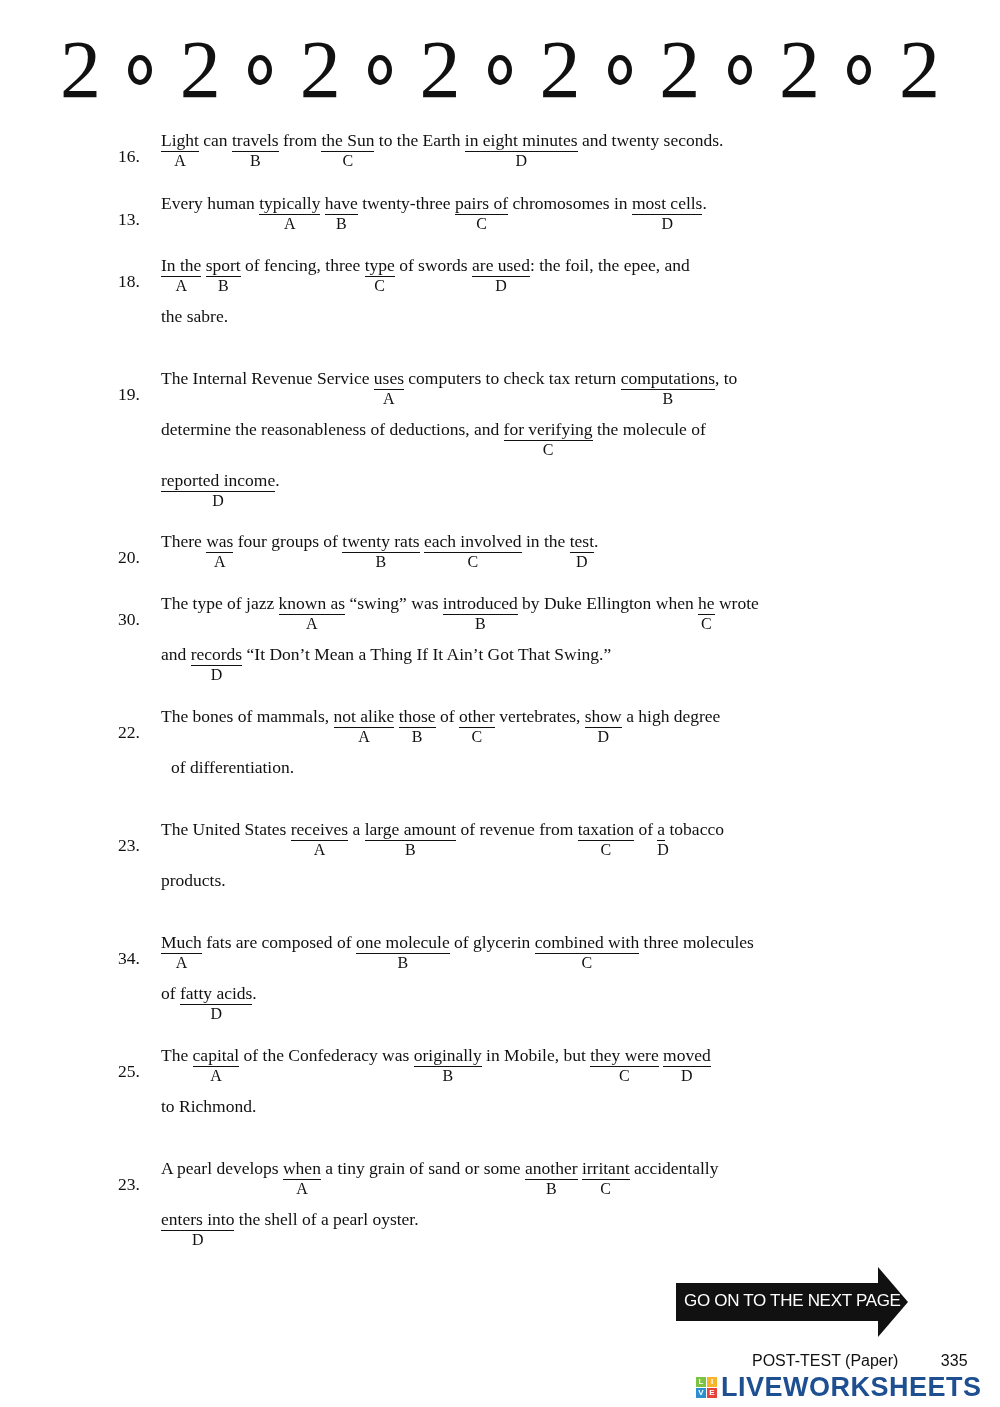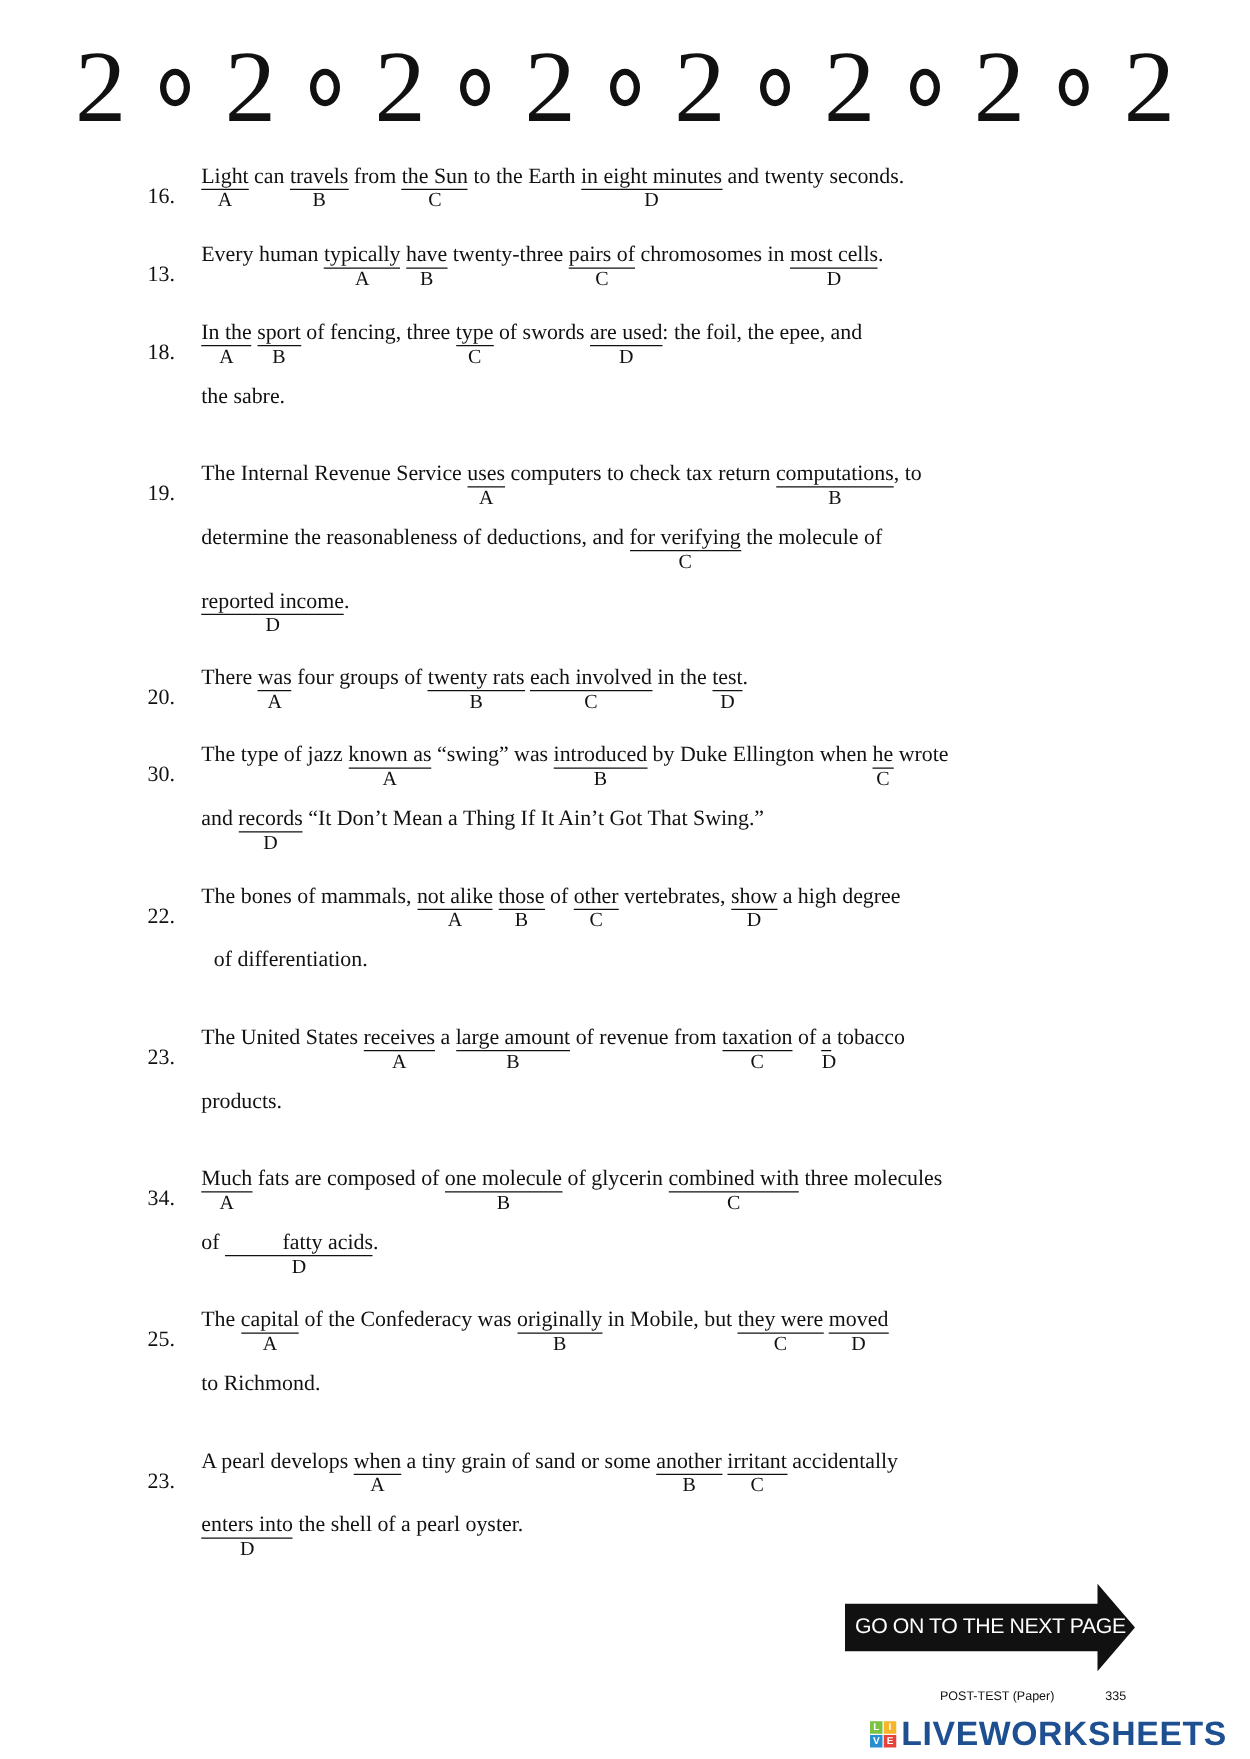--- a/index.html
+++ b/index.html
@@ -24,21 +24,21 @@
 
   .next-page { position: absolute; left: 676px; top: 1267px; width: 234px; height: 70px; }
   .next-page .bar { position: absolute; left: 0; top: 16px; width: 206px; height: 38px; background: #111; }
   .next-page .head { position: absolute; left: 202px; top: 0; width: 0; height: 0;
                      border-top: 35px solid transparent; border-bottom: 35px solid transparent;
                      border-left: 30px solid #111; }
   .next-page .txt { position: absolute; left: 8px; top: 24px; color: #fff;
                     font-family: "Liberation Sans", sans-serif; font-size: 17px; letter-spacing: -0.3px; }
 
   .footer { position: absolute; left: 752px; top: 1352px; font-family: "Liberation Sans", sans-serif;
-            font-size: 10px; color: #111; }
+            font-size: 16px; color: #111; }
   .footer .page { margin-left: 38px; }
 
   .brand { position: absolute; left: 696px; top: 1372px; display: flex; align-items: center; }
   .brand .logo { display: grid; grid-template-columns: 10px 10px; grid-template-rows: 10px 10px; gap: 1px; margin-right: 4px; }
   .brand .logo span { display: block; font-family: "Liberation Sans", sans-serif; font-size: 8px; font-weight: bold;
                       color: #fff; text-align: center; line-height: 10px; }
   .brand .word { font-family: "Liberation Sans", sans-serif; font-weight: bold; font-size: 27px;
                  color: #1d4f91; letter-spacing: 0.5px; }
 </style>
 </head>
@@ -97,21 +97,21 @@
       <div class="line" style="top: 51px; left: 53px;"><span class="seg"><span style="white-space: pre;">of differentiation.</span></span></div>
     </div>
     <div class="q" style="top: 689px;">
       <span class="num">23.</span>
       <div class="line" style="top: 0px; left: 43px;"><span class="seg"><span style="white-space: pre;">The United States </span></span><span class="seg u"><span style="white-space: pre;">receives</span><span class="lbl">A</span></span><span class="seg"><span style="white-space: pre;"> a </span></span><span class="seg u"><span style="white-space: pre;">large amount</span><span class="lbl">B</span></span><span class="seg"><span style="white-space: pre;"> of revenue from </span></span><span class="seg u"><span style="white-space: pre;">taxation</span><span class="lbl">C</span></span><span class="seg"><span style="white-space: pre;"> of </span></span><span class="seg u"><span style="white-space: pre;">a</span><span class="lbl">D</span></span><span class="seg"><span style="white-space: pre;"> tobacco</span></span></div>
       <div class="line" style="top: 51px; left: 43px;"><span class="seg"><span style="white-space: pre;">products.</span></span></div>
     </div>
     <div class="q" style="top: 802px;">
       <span class="num">34.</span>
       <div class="line" style="top: 0px; left: 43px;"><span class="seg u"><span style="white-space: pre;">Much</span><span class="lbl">A</span></span><span class="seg"><span style="white-space: pre;"> fats are composed of </span></span><span class="seg u"><span style="white-space: pre;">one molecule</span><span class="lbl">B</span></span><span class="seg"><span style="white-space: pre;"> of glycerin </span></span><span class="seg u"><span style="white-space: pre;">combined with</span><span class="lbl">C</span></span><span class="seg"><span style="white-space: pre;"> three molecules</span></span></div>
-      <div class="line" style="top: 51px; left: 43px;"><span class="seg"><span style="white-space: pre;">of </span></span><span class="seg u"><span style="white-space: pre; margin-left: 46px;">fatty acids</span><span class="lbl">D</span></span><span class="seg"><span style="white-space: pre;">.</span></span></div>
+      <div class="line" style="top: 51px; left: 43px;"><span class="seg"><span style="white-space: pre;">of </span></span><span class="seg u"><span style="white-space: pre;">fatty acids</span><span class="lbl">D</span></span><span class="seg"><span style="white-space: pre;">.</span></span></div>
     </div>
     <div class="q" style="top: 915px;">
       <span class="num">25.</span>
       <div class="line" style="top: 0px; left: 43px;"><span class="seg"><span style="white-space: pre;">The </span></span><span class="seg u"><span style="white-space: pre;">capital</span><span class="lbl">A</span></span><span class="seg"><span style="white-space: pre;"> of the Confederacy was </span></span><span class="seg u"><span style="white-space: pre;">originally</span><span class="lbl">B</span></span><span class="seg"><span style="white-space: pre;"> in Mobile, but </span></span><span class="seg u"><span style="white-space: pre;">they were</span><span class="lbl">C</span></span><span class="seg"><span style="white-space: pre;"> </span></span><span class="seg u"><span style="white-space: pre;">moved</span><span class="lbl">D</span></span></div>
       <div class="line" style="top: 51px; left: 43px;"><span class="seg"><span style="white-space: pre;">to Richmond.</span></span></div>
     </div>
     <div class="q" style="top: 1028px;">
       <span class="num">23.</span>
       <div class="line" style="top: 0px; left: 43px;"><span class="seg"><span style="white-space: pre;">A pearl develops </span></span><span class="seg u"><span style="white-space: pre;">when</span><span class="lbl">A</span></span><span class="seg"><span style="white-space: pre;"> a tiny grain of sand or some </span></span><span class="seg u"><span style="white-space: pre;">another</span><span class="lbl">B</span></span><span class="seg"><span style="white-space: pre;"> </span></span><span class="seg u"><span style="white-space: pre;">irritant</span><span class="lbl">C</span></span><span class="seg"><span style="white-space: pre;"> accidentally</span></span></div>
       <div class="line" style="top: 51px; left: 43px;"><span class="seg u"><span style="white-space: pre;">enters into</span><span class="lbl">D</span></span><span class="seg"><span style="white-space: pre;"> the shell of a pearl oyster.</span></span></div>

